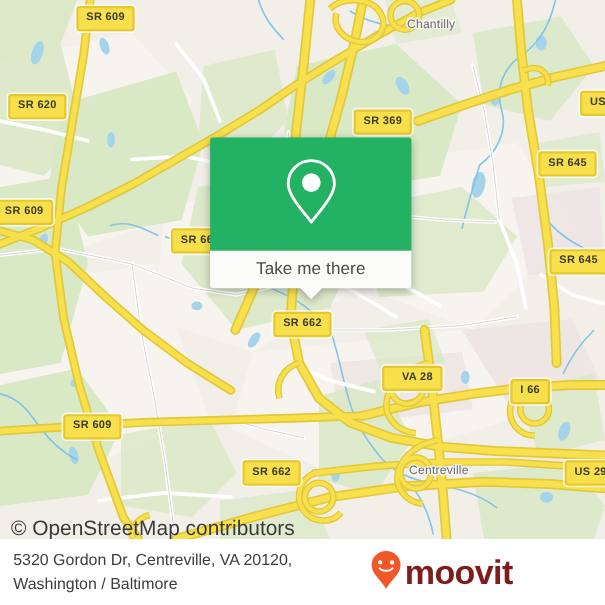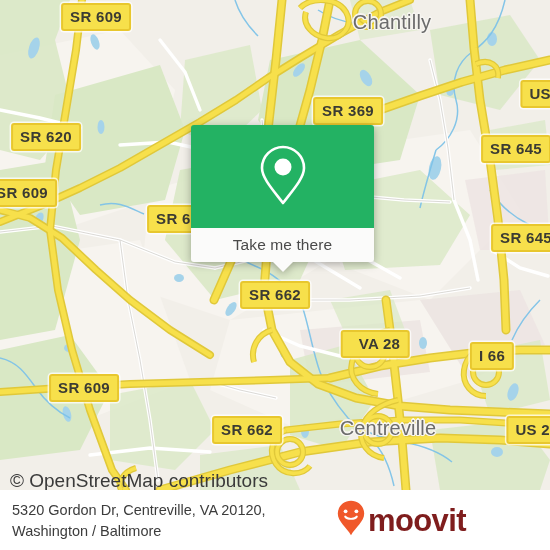--- a/index.html
+++ b/index.html
@@ -39,21 +39,21 @@
     top: 0;
     width: 550px;
     height: 490px;
     display: block;
   }
 
   
   .place-label {
     position: absolute;
     color: #6b6b6b;
-    font-size: 20px;
+    font-size: 11px;
     font-family: "Liberation Sans", sans-serif;
     letter-spacing: 0.2px;
     white-space: nowrap;
     text-shadow:
       -1.4px 0 #f6f4f0, 1.4px 0 #f6f4f0,
       0 -1.4px #f6f4f0, 0 1.4px #f6f4f0,
       -1px -1px #f6f4f0, 1px -1px #f6f4f0,
       -1px 1px #f6f4f0, 1px 1px #f6f4f0;
     transform: translate(-50%, -50%);
     pointer-events: none;
@@ -61,21 +61,21 @@
 
   
   .shield {
     position: absolute;
     transform: translate(-50%, -50%);
     background: #f7e04b;
     border: 2px solid #e8c72e;
     border-radius: 3px;
     color: #3b3b33;
     font-family: "Liberation Sans", sans-serif;
-    font-size: 15px;
+    font-size: 10px;
     font-weight: bold;
     line-height: 1;
     padding: 4px 7px 5px 7px;
     white-space: nowrap;
     box-shadow: 0 0 0 1.5px rgba(255,255,255,0.75);
     letter-spacing: 0.3px;
   }
 
   
   #osm-attrib {
@@ -355,33 +355,33 @@
           <path d="M286 430 C272 436 268 452 276 464 C284 476 302 476 310 466"></path>
           <circle cx="290" cy="452" r="13"></circle>
           <path d="M136 468 C122 472 116 486 122 490"></path>
           <path d="M272 330 C258 334 250 348 254 362"></path>
         </g>
 
       </g>
     </svg>
 
     <div class="place-label" style="left:392px; top:22px;">Chantilly</div>
-    <div class="place-label" style="left:388px; top:428px;">Centreville</div>
+    <div class="place-label" style="left:399px; top:428px;">Centreville</div>
 
     <div class="shield" style="left:96px;  top:17px;">SR 609</div>
-    <div class="shield" style="left:46px;  top:97px;margin-top:40px;">SR 620</div>
+    <div class="shield" style="left:34px;  top:97px;">SR 620</div>
     <div class="shield" style="left:348px; top:111px;">SR 369</div>
     <div class="shield" style="left:520px; top:94px;margin-left:31px;">US 50</div>
     <div class="shield" style="left:516px; top:149px;">SR 645</div>
     <div class="shield" style="left:22px;  top:193px;">SR 609</div>
     <div class="shield" style="left:182px; top:219px;">SR 662</div>
     <div class="shield" style="left:526px; top:238px;">SR 645</div>
     <div class="shield" style="left:275px; top:295px;">SR 662</div>
     <div class="shield" style="left:375px; top:344px;padding-left:16px;">VA 28</div>
-    <div class="shield" style="left:482px; top:356px;margin-left:10px;">I 66</div>
+    <div class="shield" style="left:482px; top:356px;">I 66</div>
     <div class="shield" style="left:84px;  top:388px;">SR 609</div>
     <div class="shield" style="left:247px; top:430px;">SR 662</div>
     <div class="shield" style="left:537px; top:430px;">US 29</div>
 
     <div id="popup">
       <div id="popup-body">
         <span>
           <svg width="48" height="62" viewBox="0 0 48 62" xmlns="http://www.w3.org/2000/svg">
             <path d="M24 3 C12.4 3 3 12.4 3 24 C3 34 14 46 24 59 C34 46 45 34 45 24 C45 12.4 35.6 3 24 3 Z" fill="none" stroke="#ffffff" stroke-width="2.6" stroke-linejoin="round"></path>
             <circle cx="24" cy="23" r="8.5" fill="#ffffff"></circle>

